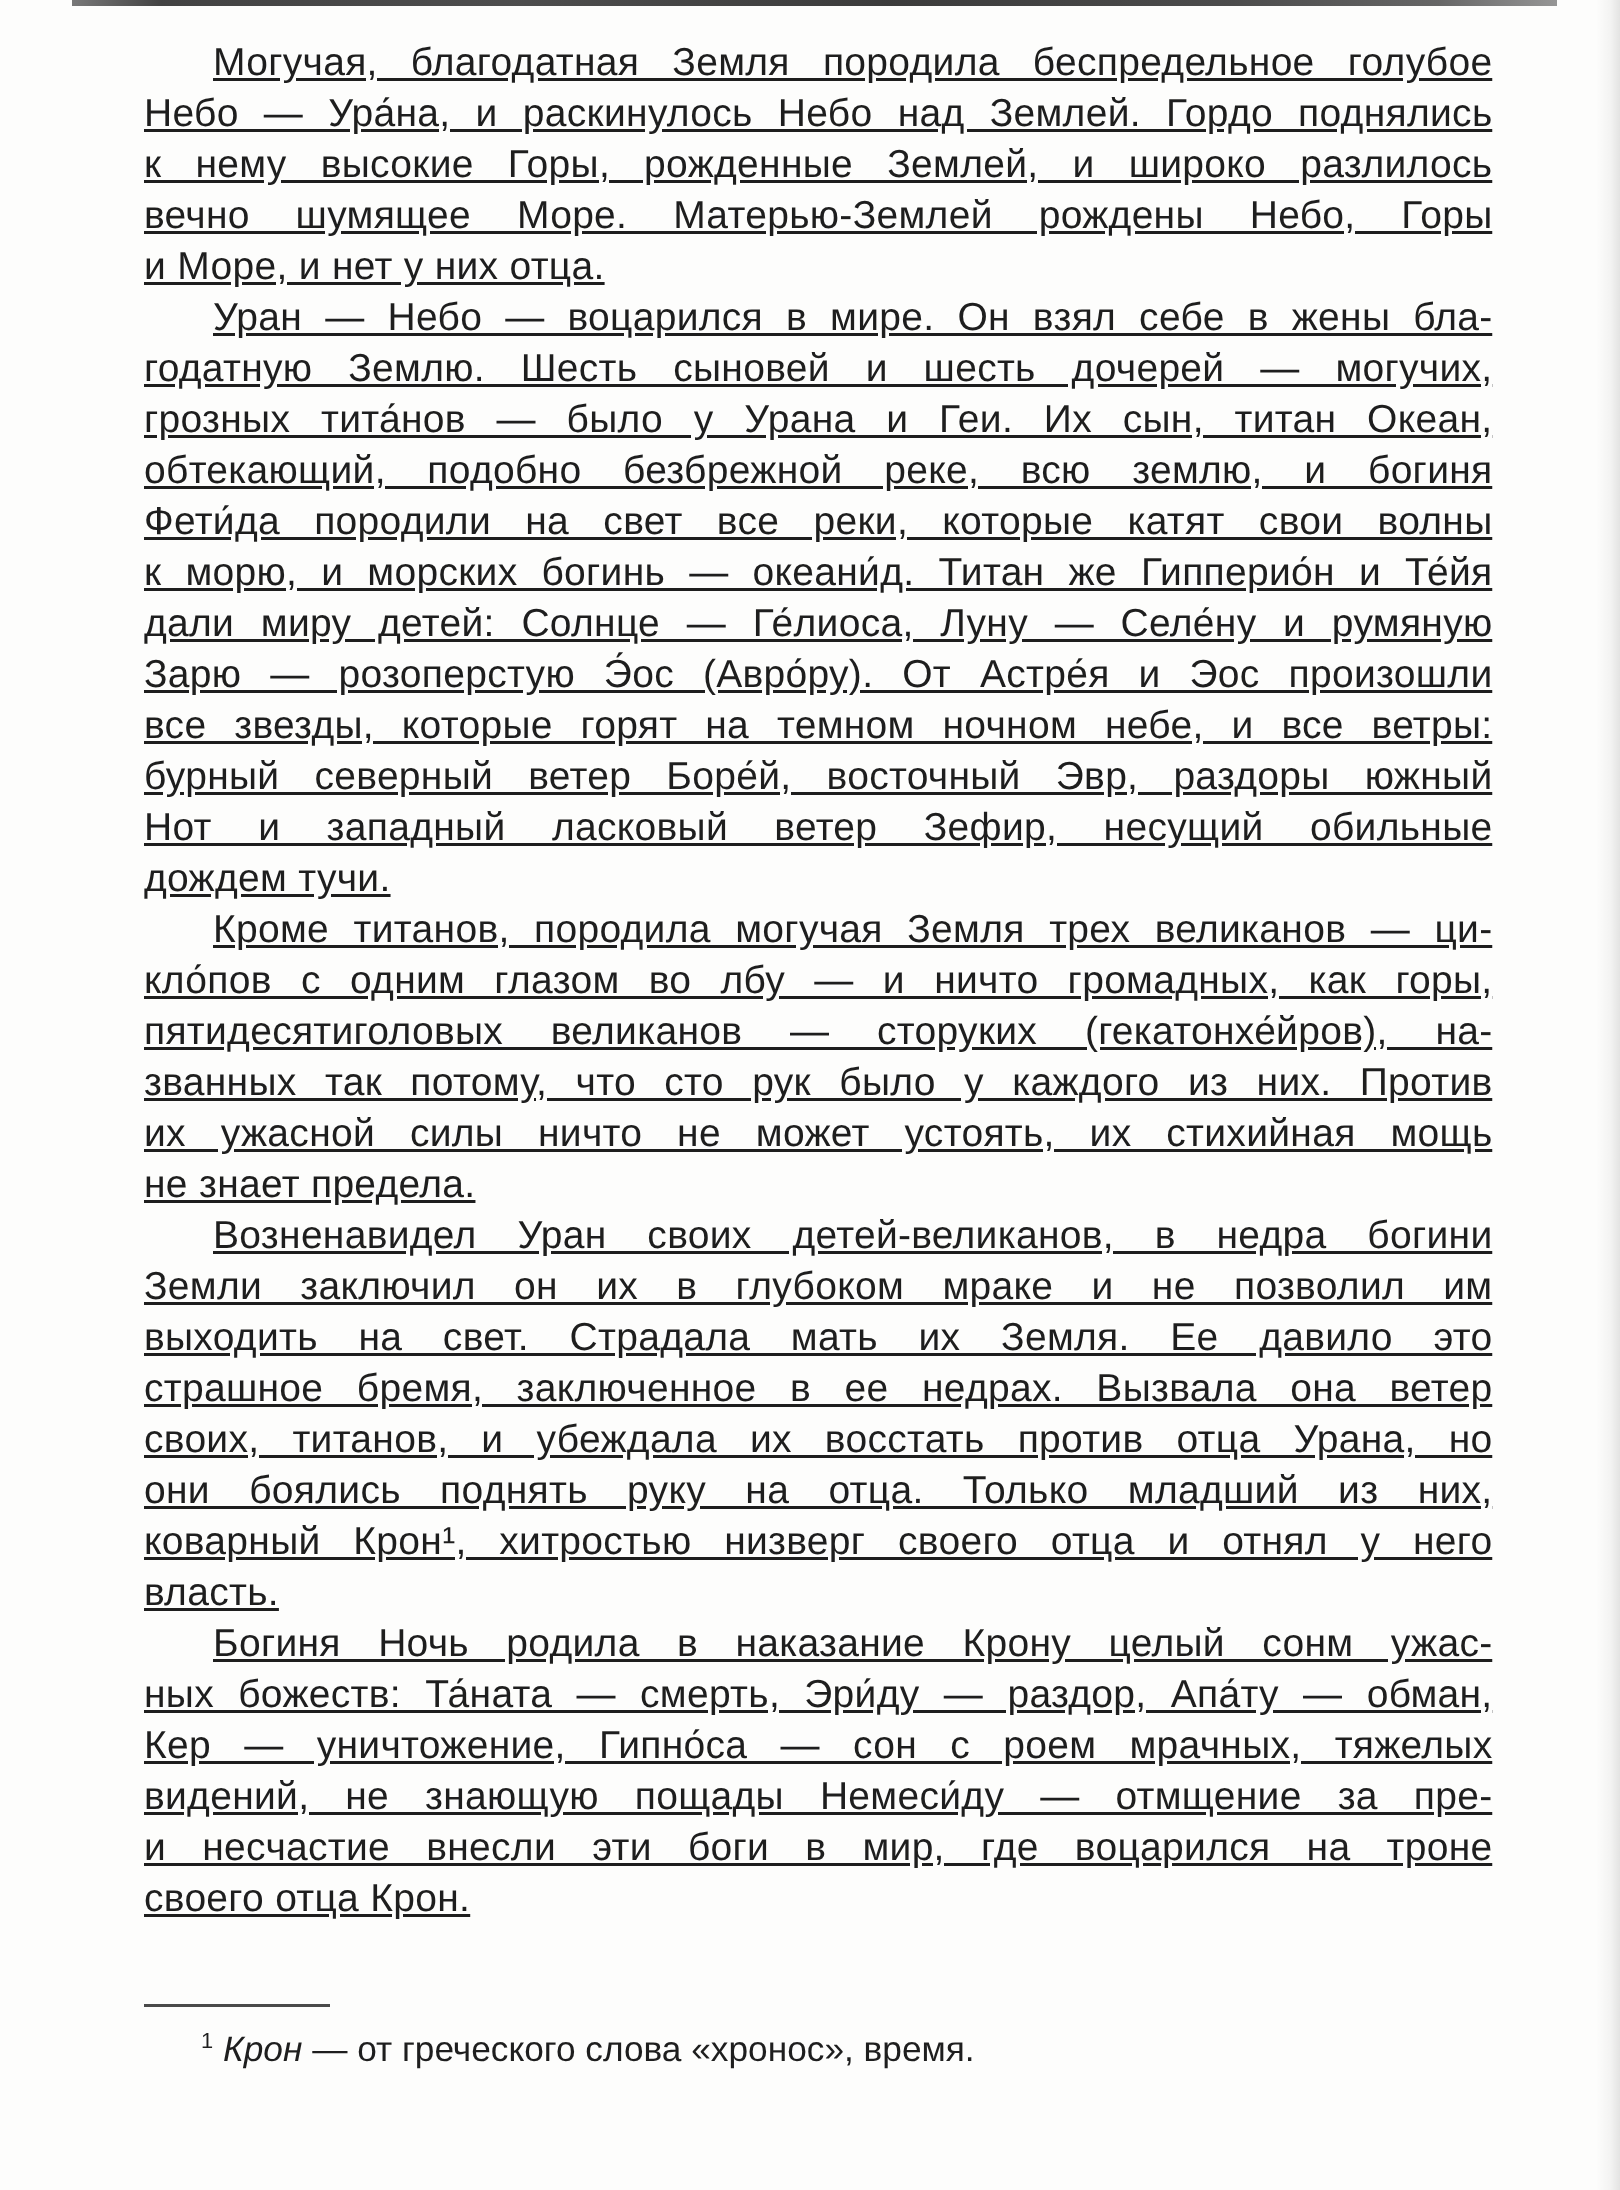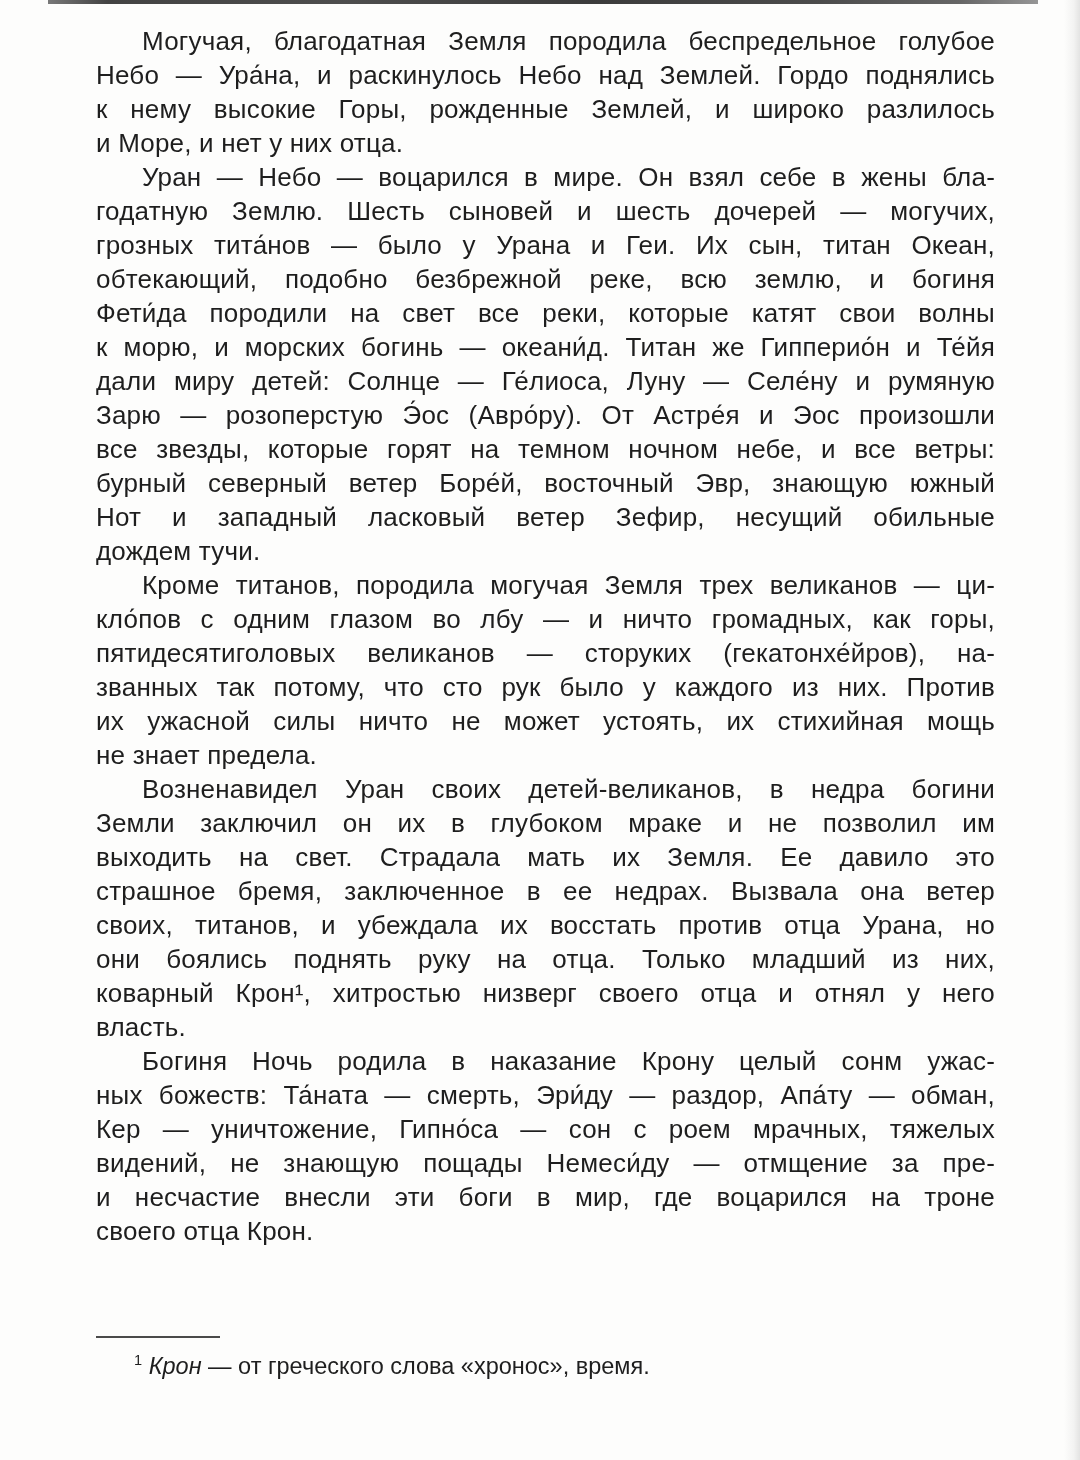--- a/index.html
+++ b/index.html
@@ -49,20 +49,21 @@
     font-size: 26px;
     line-height: 34px;
     letter-spacing: 0.2px;
   }
   .paragraph { margin: 0; }
   .line {
     height: 34px;
     overflow: hidden;
     text-align: justify;
     text-align-last: justify;
+    text-decoration: underline;
   }
   .line.first { text-indent: 46px; }
   .line.last  { text-align-last: left; }
   .footnote-area {
     position: absolute;
     left: 96px;
     top: 1336px;
     width: 899px;
   }
   .footnote-rule {
@@ -90,33 +91,34 @@
 
 <div class="page">
   <div class="scan-strip"></div>
   <div class="scan-shade"></div>
 
   <main class="text-block">
       <div class="paragraph">
         <div class="line first">Могучая, благодатная Земля породила беспредельное голубое</div>
         <div class="line">Небо — Ура́на, и раскинулось Небо над Землей. Гордо поднялись</div>
         <div class="line">к нему высокие Горы, рожденные Землей, и широко разлилось</div>
+        <div class="line">вечно шумящее Море. Матерью-Землей рождены Небо, Горы</div>
         <div class="line last">и Море, и нет у них отца.</div>
       </div>
       <div class="paragraph">
         <div class="line first">Уран — Небо — воцарился в мире. Он взял себе в жены бла-</div>
         <div class="line">годатную Землю. Шесть сыновей и шесть дочерей — могучих,</div>
         <div class="line">грозных тита́нов — было у Урана и Геи. Их сын, титан Океан,</div>
         <div class="line">обтекающий, подобно безбрежной реке, всю землю, и богиня</div>
         <div class="line">Фети́да породили на свет все реки, которые катят свои волны</div>
         <div class="line">к морю, и морских богинь — океани́д. Титан же Гипперио́н и Те́йя</div>
         <div class="line">дали миру детей: Солнце — Ге́лиоса, Луну — Селе́ну и румяную</div>
         <div class="line">Зарю — розоперстую Э́ос (Авро́ру). От Астре́я и Эос произошли</div>
         <div class="line">все звезды, которые горят на темном ночном небе, и все ветры:</div>
-        <div class="line">бурный северный ветер Боре́й, восточный Эвр, знающую южный</div>
+        <div class="line">бурный северный ветер Боре́й, восточный Эвр, раздоры южный</div>
         <div class="line">Нот и западный ласковый ветер Зефир, несущий обильные</div>
         <div class="line last">дождем тучи.</div>
       </div>
       <div class="paragraph">
         <div class="line first">Кроме титанов, породила могучая Земля трех великанов — ци-</div>
         <div class="line">кло́пов с одним глазом во лбу — и ничто громадных, как горы,</div>
         <div class="line">пятидесятиголовых великанов — сторуких (гекатонхе́йров), на-</div>
         <div class="line">званных так потому, что сто рук было у каждого из них. Против</div>
         <div class="line">их ужасной силы ничто не может устоять, их стихийная мощь</div>
         <div class="line last">не знает предела.</div>

